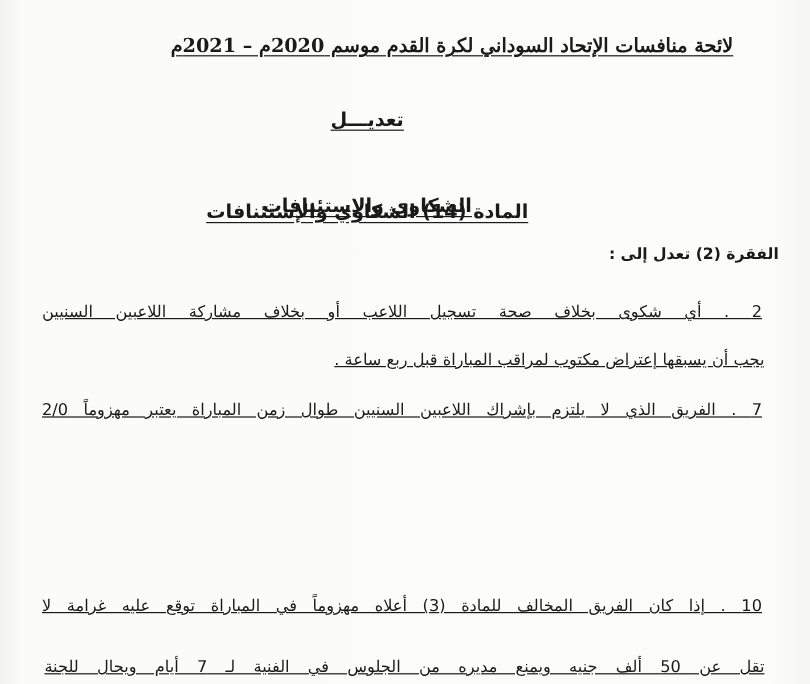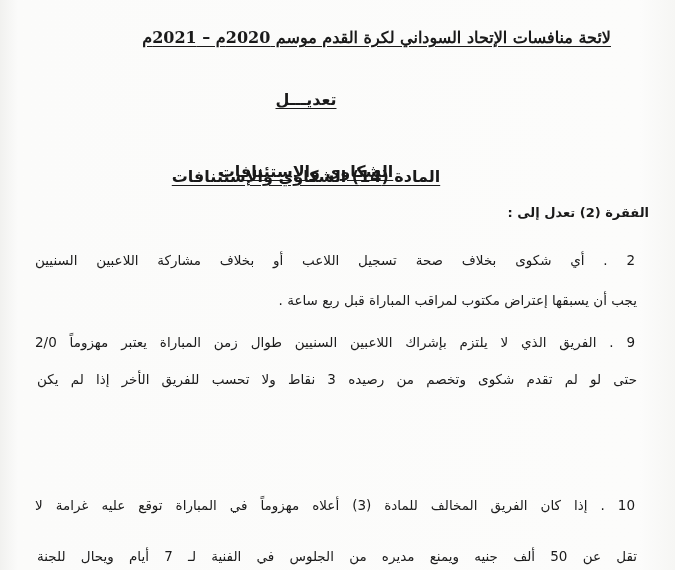--- a/index.html
+++ b/index.html
@@ -53,20 +53,21 @@
     .para-label {
       right: 26px;
       top: 205px;
       font-size: 13px;
       font-weight: bold;
     }
     .body-line {
       right: 38px;
       font-size: 13.5px;
       letter-spacing: 0.1px;
+      text-decoration: underline;
     }
     .l1 { top: 252px; right: 40px; }
     .l2 { top: 292px; }
     .l3 { top: 334px; right: 40px; }
     .l4 { top: 371px; }
     .l5 { top: 408px; }
     .l6 { top: 445px; }
     .l7 { top: 497px; right: 40px; }
     .l8 { top: 548px; }
     .justify {
@@ -84,19 +85,18 @@
 
   <div class="line heading h1">تعديـــل</div>
   <div class="line heading h2">الشكاوي والإستئنافات</div>
   <div class="line heading h3">المادة (14) الشكاوي والإستئنافات</div>
 
   <div class="line para-label">الفقرة (2) تعدل إلى :</div>
 
   <div class="line body-line justify l1">2 . أي شكوى بخلاف صحة تسجيل اللاعب أو بخلاف مشاركة اللاعبين السنيين</div>
   <div class="line body-line l2">يجب أن يسبقها إعتراض مكتوب لمراقب المباراة قبل ربع ساعة .</div>
 
-  <div class="line body-line justify l3">9 . الفريق الذي لا يلتزم بإشراك اللاعبين السنيين طوال زمن المباراة يعتبر مهزوماً 2/0</div>
-  <div class="line body-line justify l4">حتى لو لم تقدم شكوى وتخصم من رصيده 3 نقاط ولا تحسب للفريق الأخر إذا لم يكن</div>
+  <div class="line body-line justify l3">7 . الفريق الذي لا يلتزم بإشراك اللاعبين السنيين طوال زمن المباراة يعتبر مهزوماً 2/0</div>
 
   <div class="line body-line justify l7">10 . إذا كان الفريق المخالف للمادة (3) أعلاه مهزوماً في المباراة توقع عليه غرامة لا</div>
   <div class="line body-line justify l8">تقل عن 50 ألف جنيه ويمنع مديره من الجلوس في الفنية لـ 7 أيام ويحال للجنة</div>
 
 </div>
 
 </body></html>

